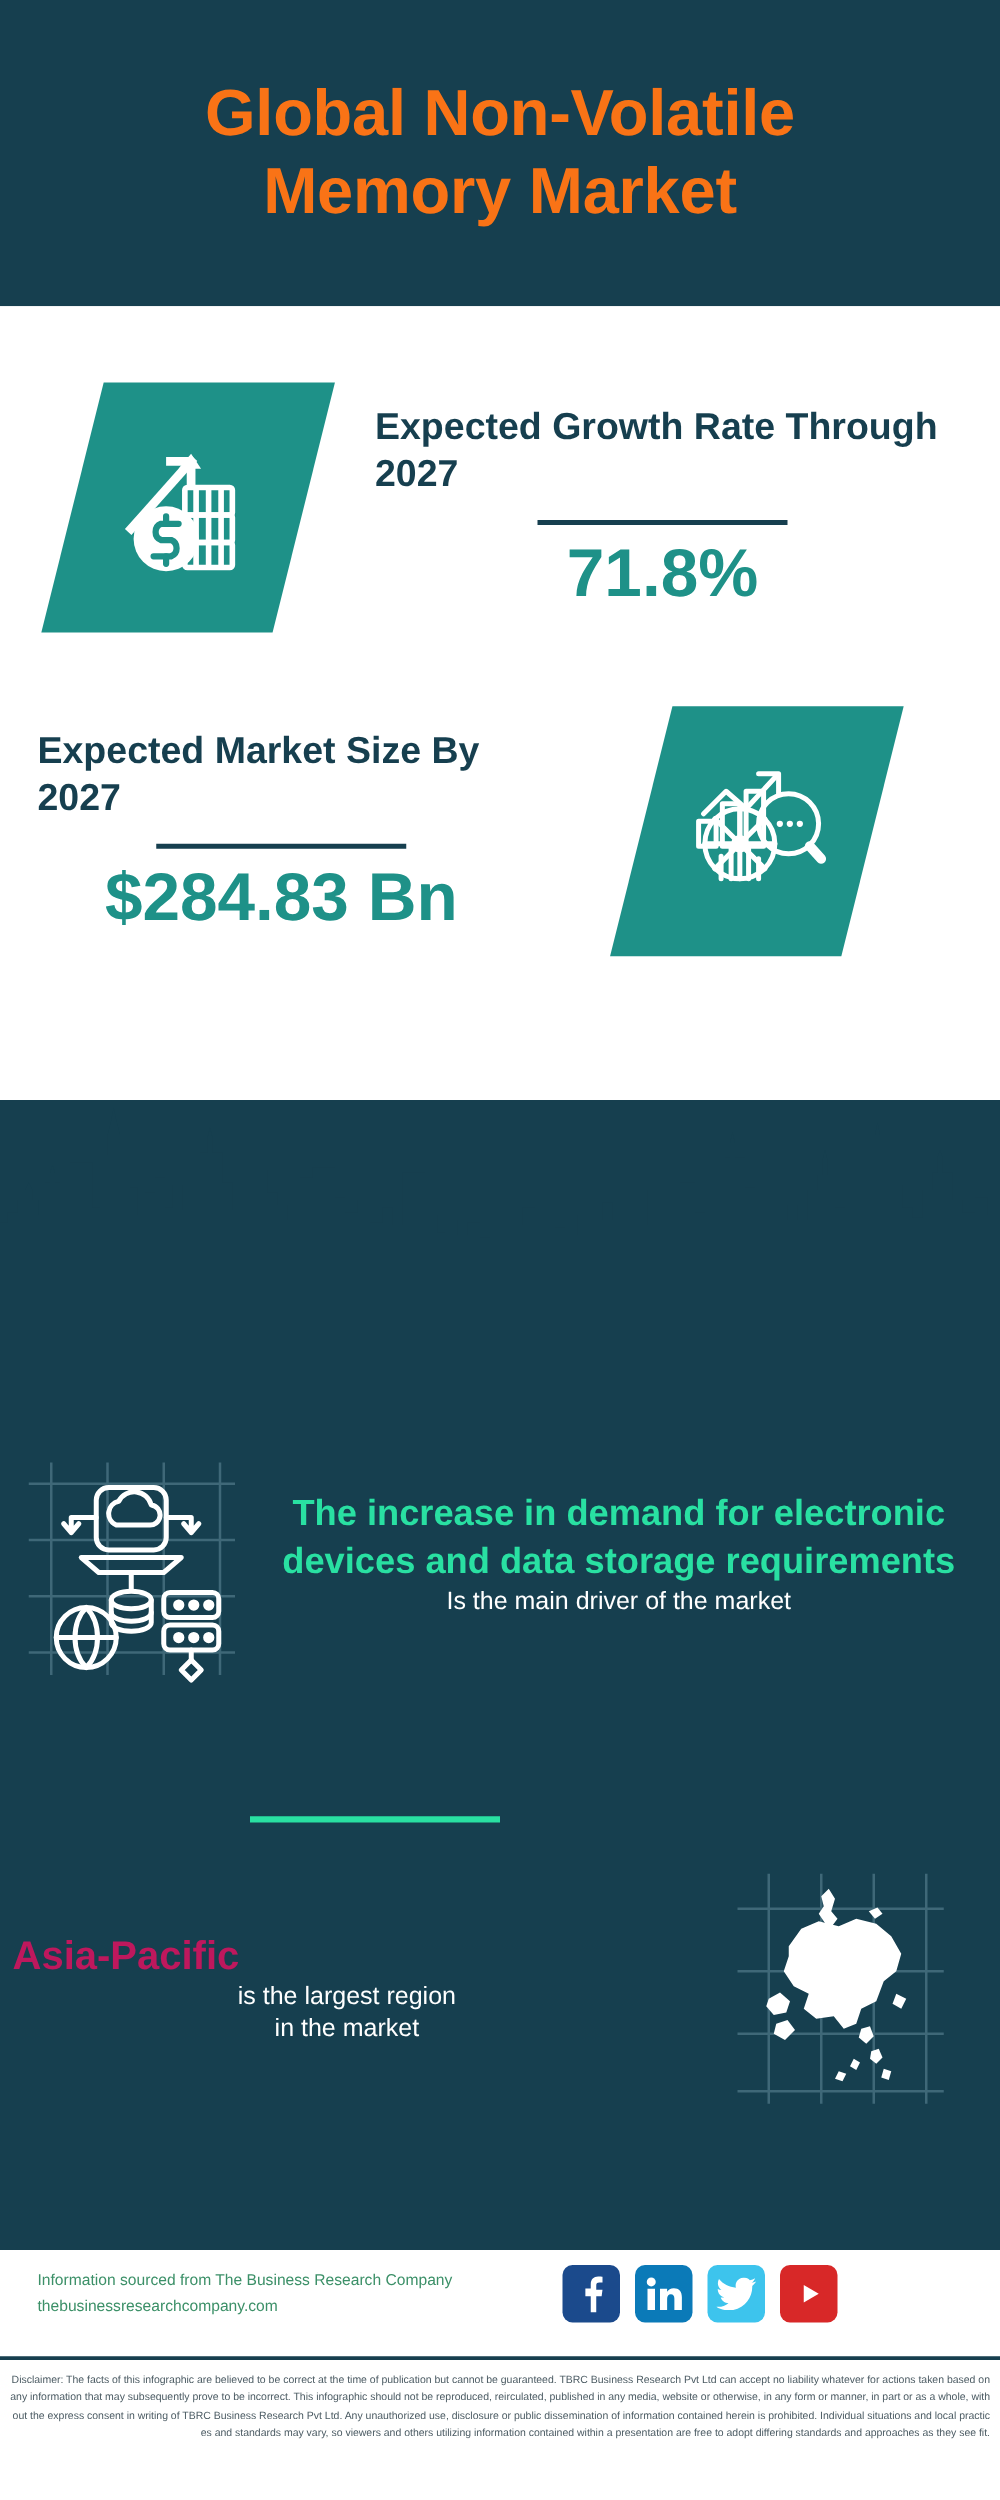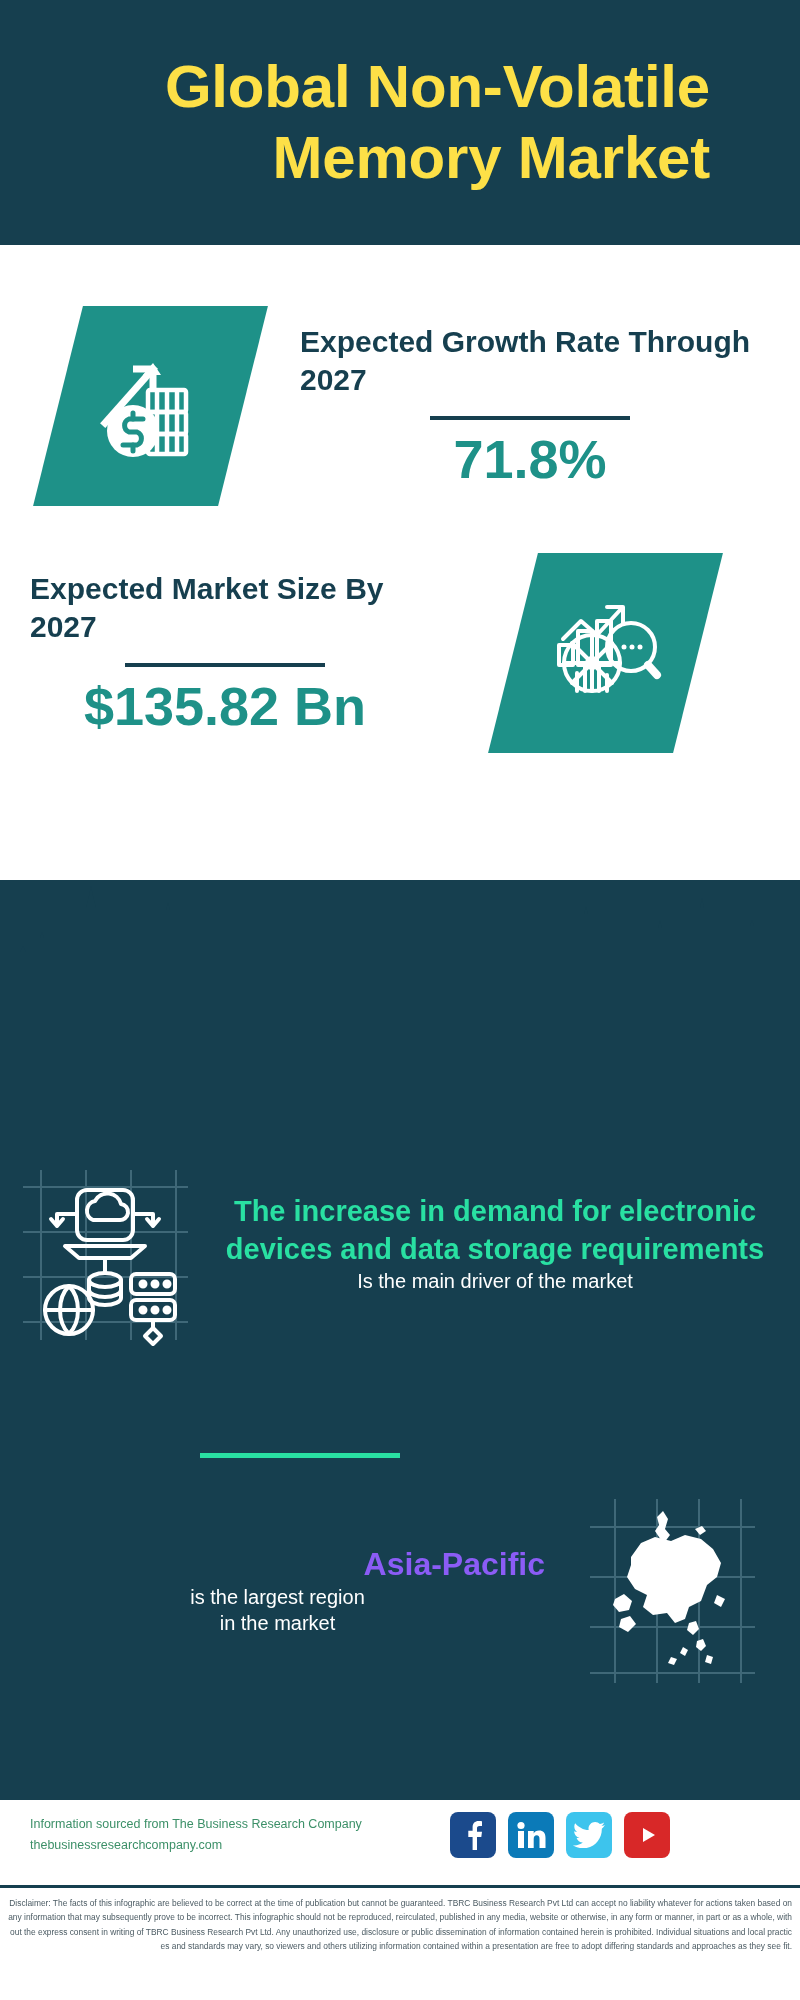--- a/index.html
+++ b/index.html
@@ -23,25 +23,25 @@
     position: absolute;
     left: 0; top: 0;
     width: 800px;
     height: 245px;
     background: #163F4F;
     display: flex;
     align-items: center;
     justify-content: center;
   }
   .header-title {
-    color: #fde047;
-    font-size: 60px;
+    color: #f97316;
+    font-size: 52px;
     font-weight: bold;
     line-height: 1.18;
-    text-align: right;
+    text-align: center;
     letter-spacing: -0.2px;
     max-width: 620px;
   }
 
   
   .white-body {
     position: absolute;
     left: 0; top: 245px;
     width: 800px;
     height: 720px;
@@ -55,21 +55,21 @@
     width: 800px;
     height: 220px;
     display: flex;
     align-items: center;
   }
   .stat1 .para-wrap { width: 300px; display:flex; justify-content:center; }
   .stat1 .text-wrap { width: 460px; }
 
   .stat2 {
     position: absolute;
-    left: 0; top: 553px;
+    left: 0; top: 565px;
     width: 800px;
     height: 200px;
     display: flex;
     align-items: center;
   }
   .stat2 .text-wrap { width: 420px; padding-left: 30px; }
   .stat2 .para-wrap { width: 370px; display:flex; justify-content:center; }
 
   .para {
     width: 185px;
@@ -157,25 +157,25 @@
   .region {
     position: absolute;
     left: 0; top: 1495px;
     width: 800px;
     display: flex;
     align-items: center;
   }
   .region .copy { width: 545px; padding-left: 10px; }
   .region .map-wrap { width: 255px; display: flex; justify-content: center; }
   .region-name {
-    color: #8b5cf6;
+    color: #be185d;
     font-size: 32px;
     font-weight: bold;
     line-height: 1.25;
-    text-align: right;
+    text-align: left;
   }
 
   
   .footer {
     position: absolute;
     left: 0; top: 1800px;
     width: 800px;
     height: 70px;
     background: #ffffff;
     display: flex;
@@ -256,21 +256,21 @@
       <div class="stat-label">Expected Growth Rate Through 2027</div>
       <div class="stat-rule"></div>
       <div class="stat-value">71.8%</div>
     </div>
   </div>
 
   <div class="stat2">
     <div class="text-wrap">
       <div class="stat-label">Expected Market Size By 2027</div>
       <div class="stat-rule"></div>
-      <div class="stat-value">$135.82 Bn</div>
+      <div class="stat-value">$284.83 Bn</div>
     </div>
     <div class="para-wrap">
       <div class="para">
         <div class="glyph">
           <svg width="122" height="120" viewBox="0 0 122 120">
             <g fill="none" stroke="#ffffff" stroke-width="4" stroke-linecap="round" stroke-linejoin="round">
               <path d="M18 48 L36 30 L52 44 L76 18"></path>
               <path d="M62 16 L78 16 L78 32"></path>
               <rect x="14" y="54" width="14" height="20"></rect>
               <rect x="33" y="40" width="14" height="34"></rect>

